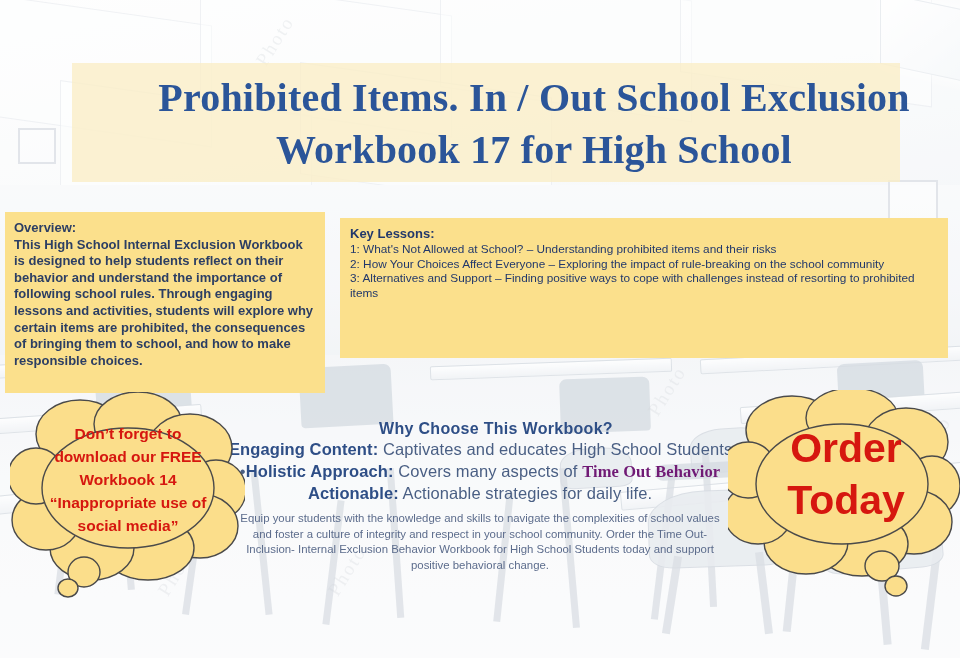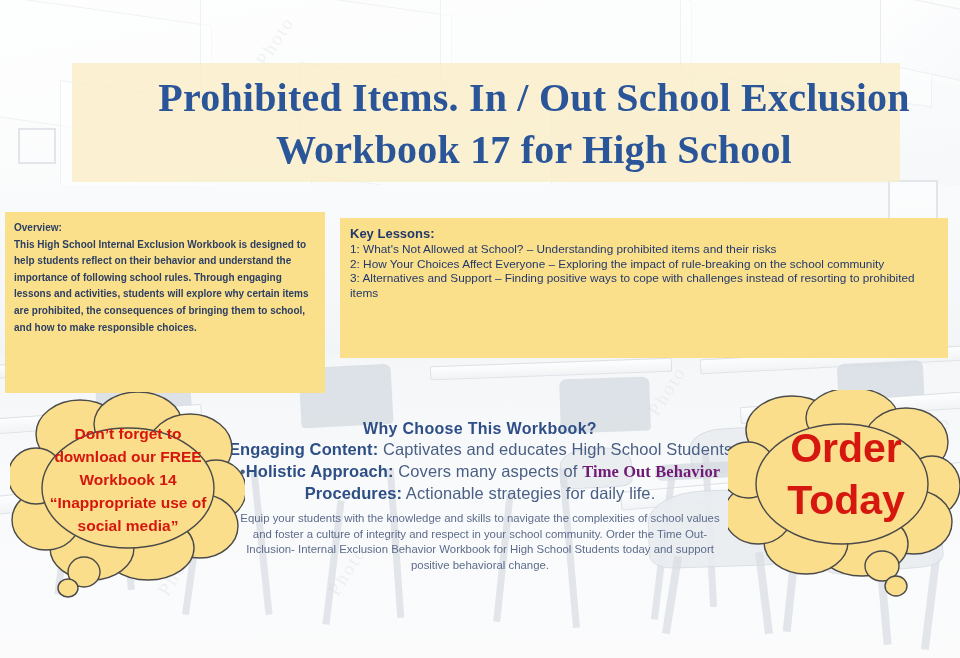--- a/index.html
+++ b/index.html
@@ -131,21 +131,21 @@
     position: absolute;
     background: #FBE08C;
   }
   #overview-box {
     left: 5px; top: 212px;
     width: 320px; height: 181px;
     padding: 8px 9px 0 9px;
     box-sizing: border-box;
   }
   #overview-box .body {
-    font-size: 10px;
+    font-size: 13px;
     line-height: 16.6px;
     font-weight: bold;
     color: #2C3E63;
   }
   #keylessons-box {
     left: 340px; top: 218px;
     width: 608px; height: 140px;
     padding: 8px 10px 0 10px;
     box-sizing: border-box;
   }
@@ -157,21 +157,21 @@
   }
   #keylessons-box .kl-item {
     font-size: 11.8px;
     line-height: 14.6px;
     color: #22386B;
   }
 
   
   .why-title {
     position: absolute;
-    left: 230px; top: 420px;
+    left: 246px; top: 420px;
     width: 500px;
     text-align: center;
     font-size: 16px;
     font-weight: bold;
     color: #2E4E86;
     letter-spacing: .3px;
   }
   .bullet-line {
     position: absolute;
     width: 560px;
@@ -319,21 +319,21 @@
     <span>•</span><b>Engaging Content</b><b>:</b>
     <span>Captivates and educates High School Students.</span>
   </div>
 
   <div class="bullet-line" id="bullet2">
     <span>•</span><b>Holistic Approach:</b>
     <span>Covers many aspects of </span><span class="serif">Time Out Behavior</span>
   </div>
 
   <div class="bullet-line" id="bullet3">
-    <b>Procedures:</b>
+    <b>Actionable:</b>
     <span>Actionable strategies for daily life.</span>
   </div>
 
   <div class="closing">Equip your students with the knowledge and skills to navigate the complexities of school values and foster a culture of integrity and respect in your school community. Order the Time Out-Inclusion- Internal Exclusion Behavior Workbook for High School Students today and support positive behavioral change.</div>
 
   <div class="cloud-wrap" id="cloud-left-wrap">
     <svg width="235" height="215" viewBox="0 0 235 215">
       <g fill="#FBDE8B" stroke="#4a4a4a" stroke-width="1.4">
         <ellipse cx="70" cy="42" rx="44" ry="34"></ellipse>
         <ellipse cx="128" cy="32" rx="44" ry="32"></ellipse>

